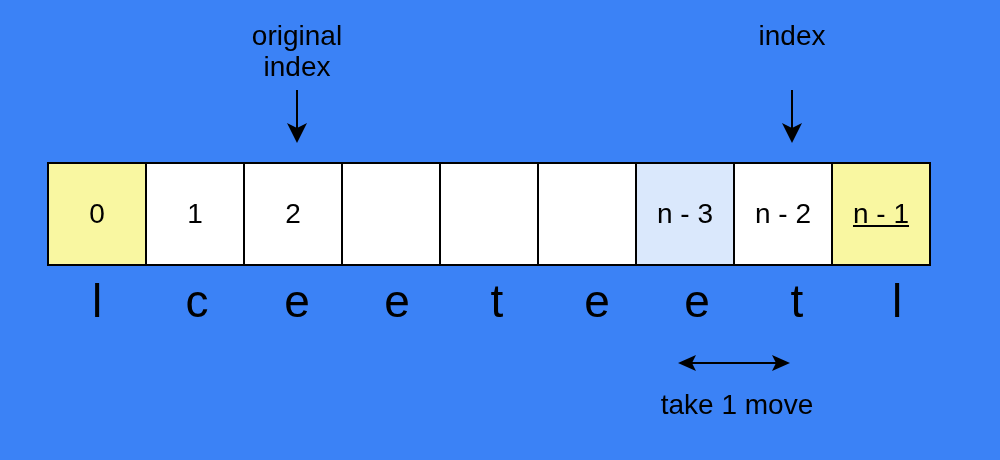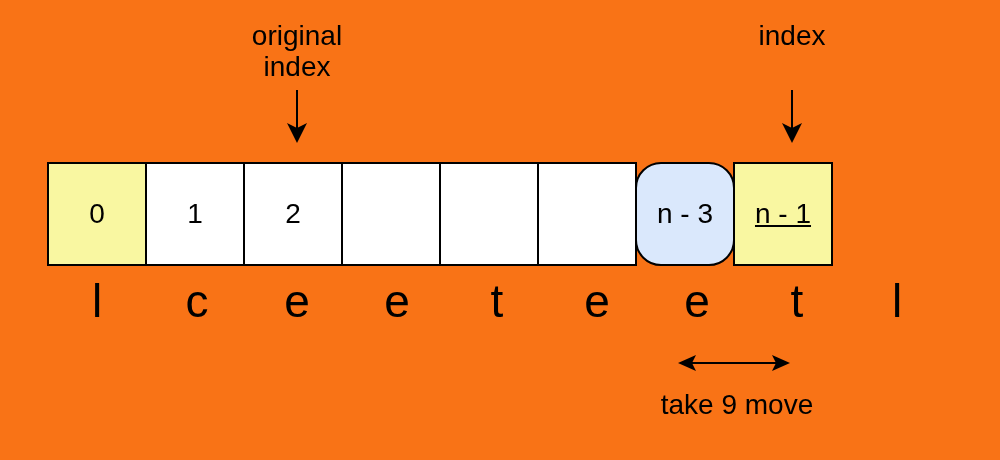--- a/index.html
+++ b/index.html
@@ -1,20 +1,20 @@
 <!DOCTYPE html>
 <html><head>
 <meta charset="utf-8">
 <style>
   html, body { margin: 0; padding: 0; background: #ffffff; }
   .canvas {
     position: relative;
     width: 1000px;
     height: 460px;
-    background: #f97316;
+    background: #3b82f6;
     font-family: "Liberation Sans", sans-serif;
     color: #000000;
     overflow: hidden;
   }
   .annot {
     position: absolute;
     transform: translateX(-50%);
     text-align: center;
     font-size: 28px;
     line-height: 31px;
@@ -86,21 +86,22 @@
     <polygon points="12,53 2,33 12,38 22,33" fill="#000"></polygon>
   </svg>
 
   <div class="array-row" id="array-row">
       <div class="cell" style="background: rgb(249, 247, 161);"><span>0</span></div>
       <div class="cell" style="background: rgb(255, 255, 255);"><span>1</span></div>
       <div class="cell" style="background: rgb(255, 255, 255);"><span>2</span></div>
       <div class="cell" style="background: rgb(255, 255, 255);"><span></span></div>
       <div class="cell" style="background: rgb(255, 255, 255);"><span></span></div>
       <div class="cell" style="background: rgb(255, 255, 255);"><span></span></div>
-      <div class="cell" style="background: rgb(218, 232, 252); border-radius: 26px;"><span>n - 3</span></div>
+      <div class="cell" style="background: rgb(218, 232, 252);"><span>n - 3</span></div>
+      <div class="cell" style="background: rgb(255, 255, 255);"><span>n - 2</span></div>
       <div class="cell" style="background: rgb(249, 247, 161); text-decoration: underline;"><span>n - 1</span></div>
     </div>
 
   <div class="letters-row" id="letters-row">
       <div class="letter">l</div>
       <div class="letter">c</div>
       <div class="letter">e</div>
       <div class="letter">e</div>
       <div class="letter">t</div>
       <div class="letter">e</div>
@@ -108,15 +109,15 @@
       <div class="letter">t</div>
       <div class="letter">l</div>
     </div>
 
   <svg class="arrow-svg" style="left:678px; top:353px;" width="112" height="20" viewBox="0 0 112 20">
     <line x1="12" y1="10" x2="100" y2="10" stroke="#000" stroke-width="2"></line>
     <polygon points="0,10 18,2 14,10 18,18" fill="#000"></polygon>
     <polygon points="112,10 94,2 98,10 94,18" fill="#000"></polygon>
   </svg>
 
-  <div class="take-move" style="left:737px; top:389px;">take 9 move</div>
+  <div class="take-move" style="left:737px; top:389px;">take 1 move</div>
 
 </div>
 
 </body></html>

